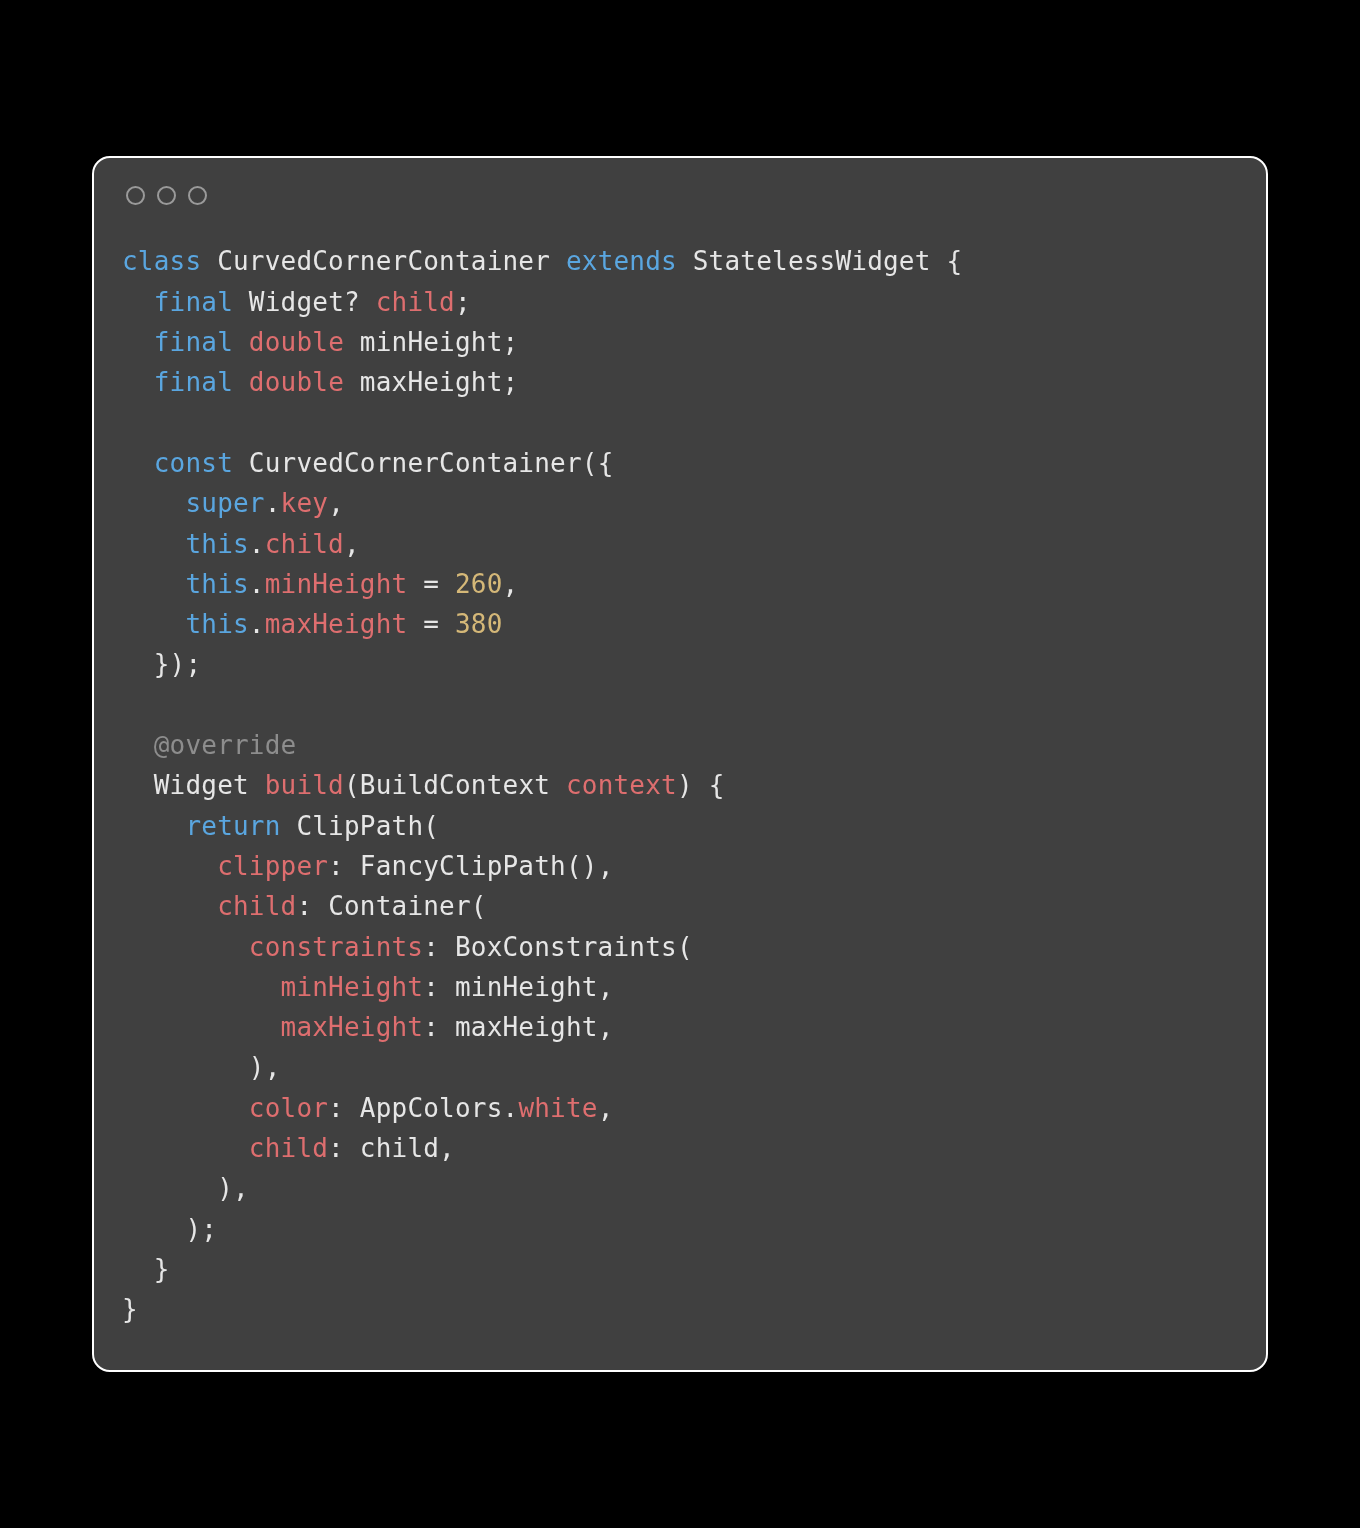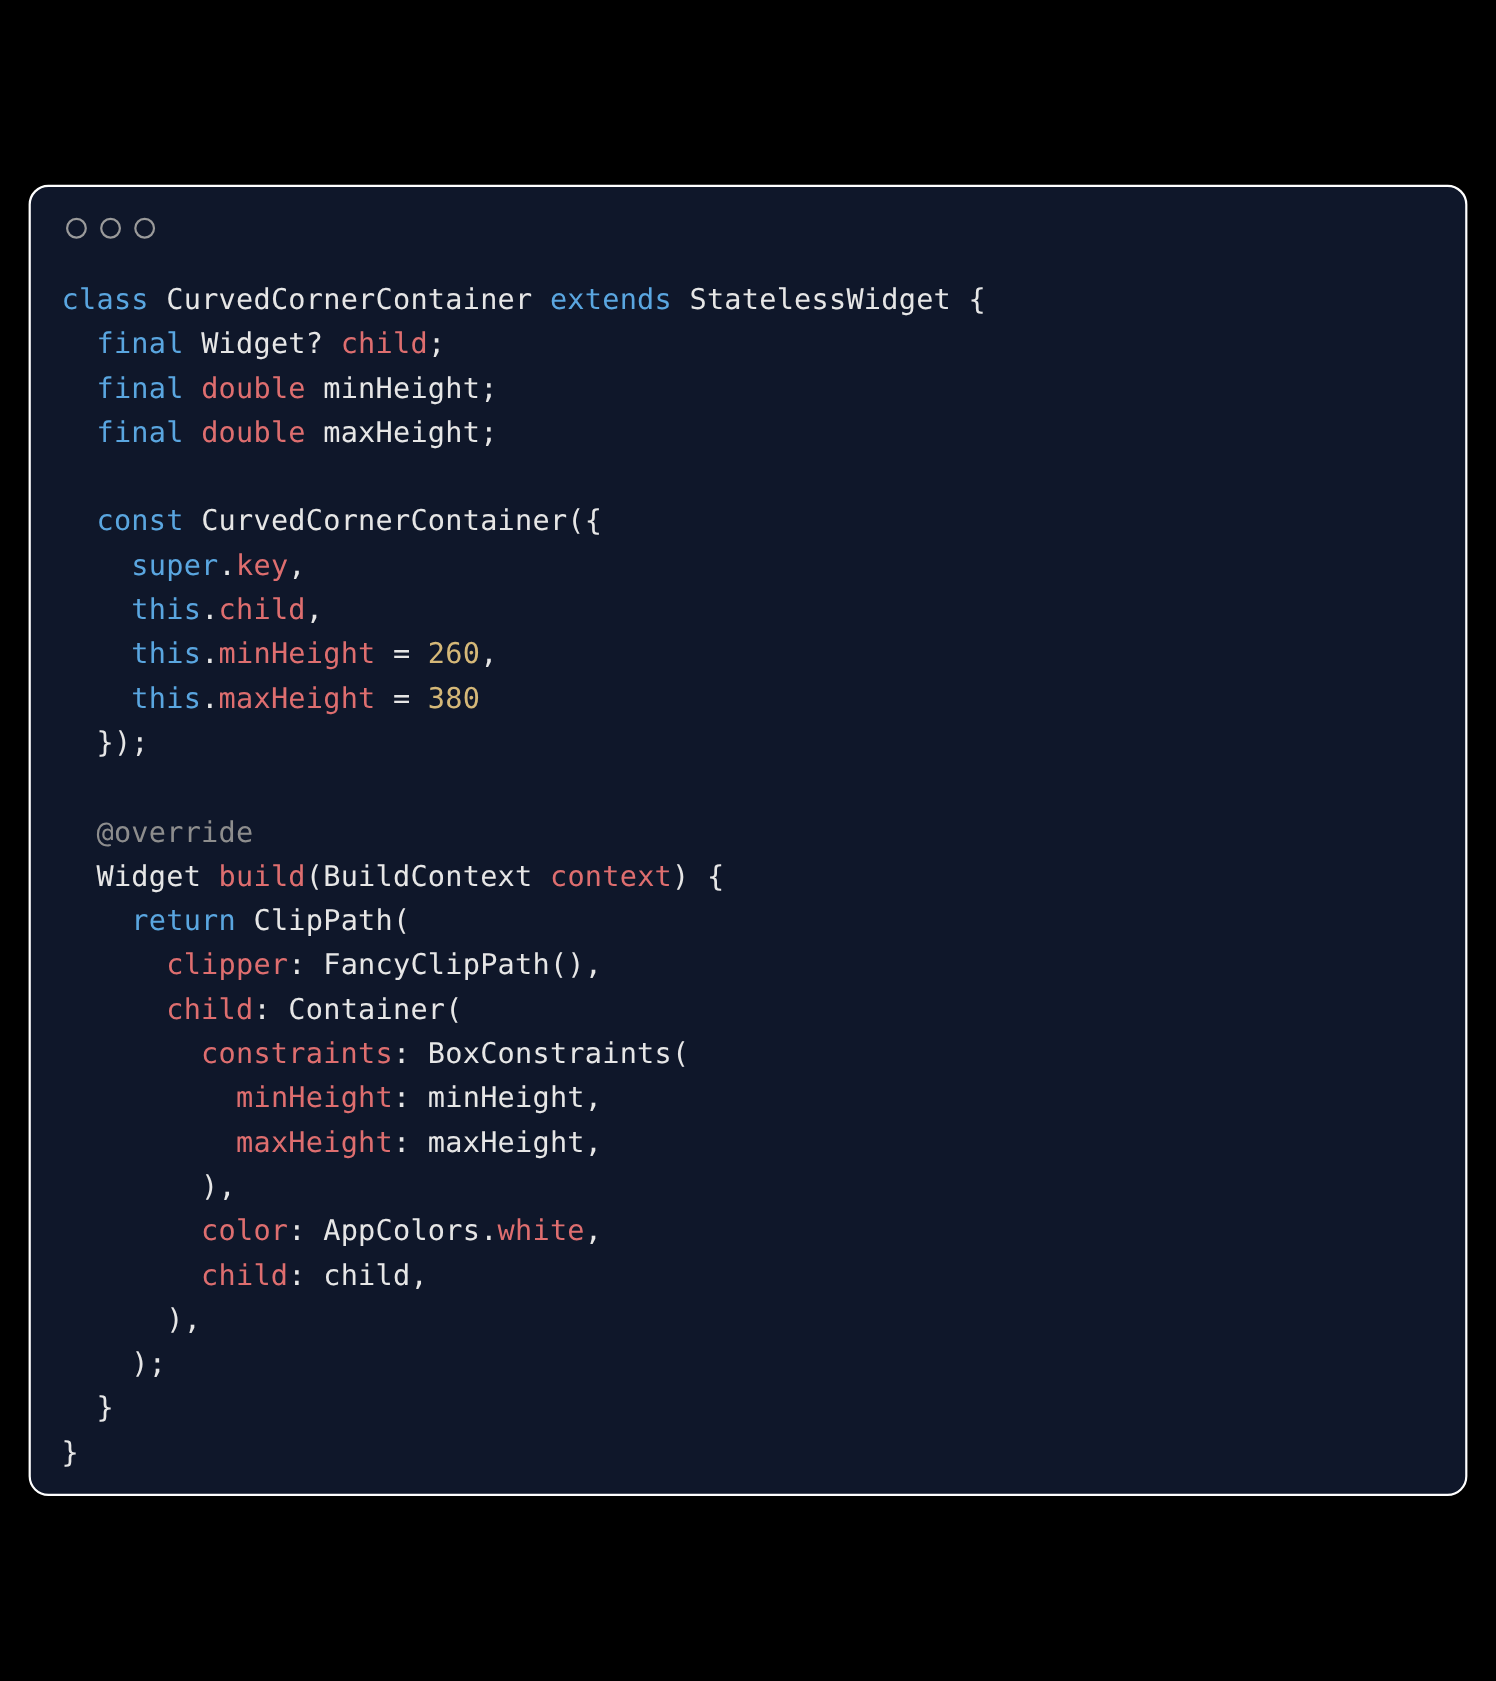--- a/index.html
+++ b/index.html
@@ -6,25 +6,25 @@
     body {
       background: #000000;
       width: 1360px;
       height: 1528px;
       display: flex;
       align-items: center;
       justify-content: center;
       font-family: "SF Mono", "Menlo", "Consolas", "Monaco", monospace;
     }
     .window {
-      width: 1308px;
+      width: 1176px;
       border: 2px solid #ffffff;
       border-radius: 18px;
-      background: #0f172a;
-      padding: 28px 28px 17px 28px;
+      background: #404040;
+      padding: 28px 28px 40px 28px;
     }
     .traffic-lights {
       display: flex;
       gap: 12px;
       margin-bottom: 36px;
       margin-left: 4px;
     }
     .traffic-light {
       width: 19px;
       height: 19px;

